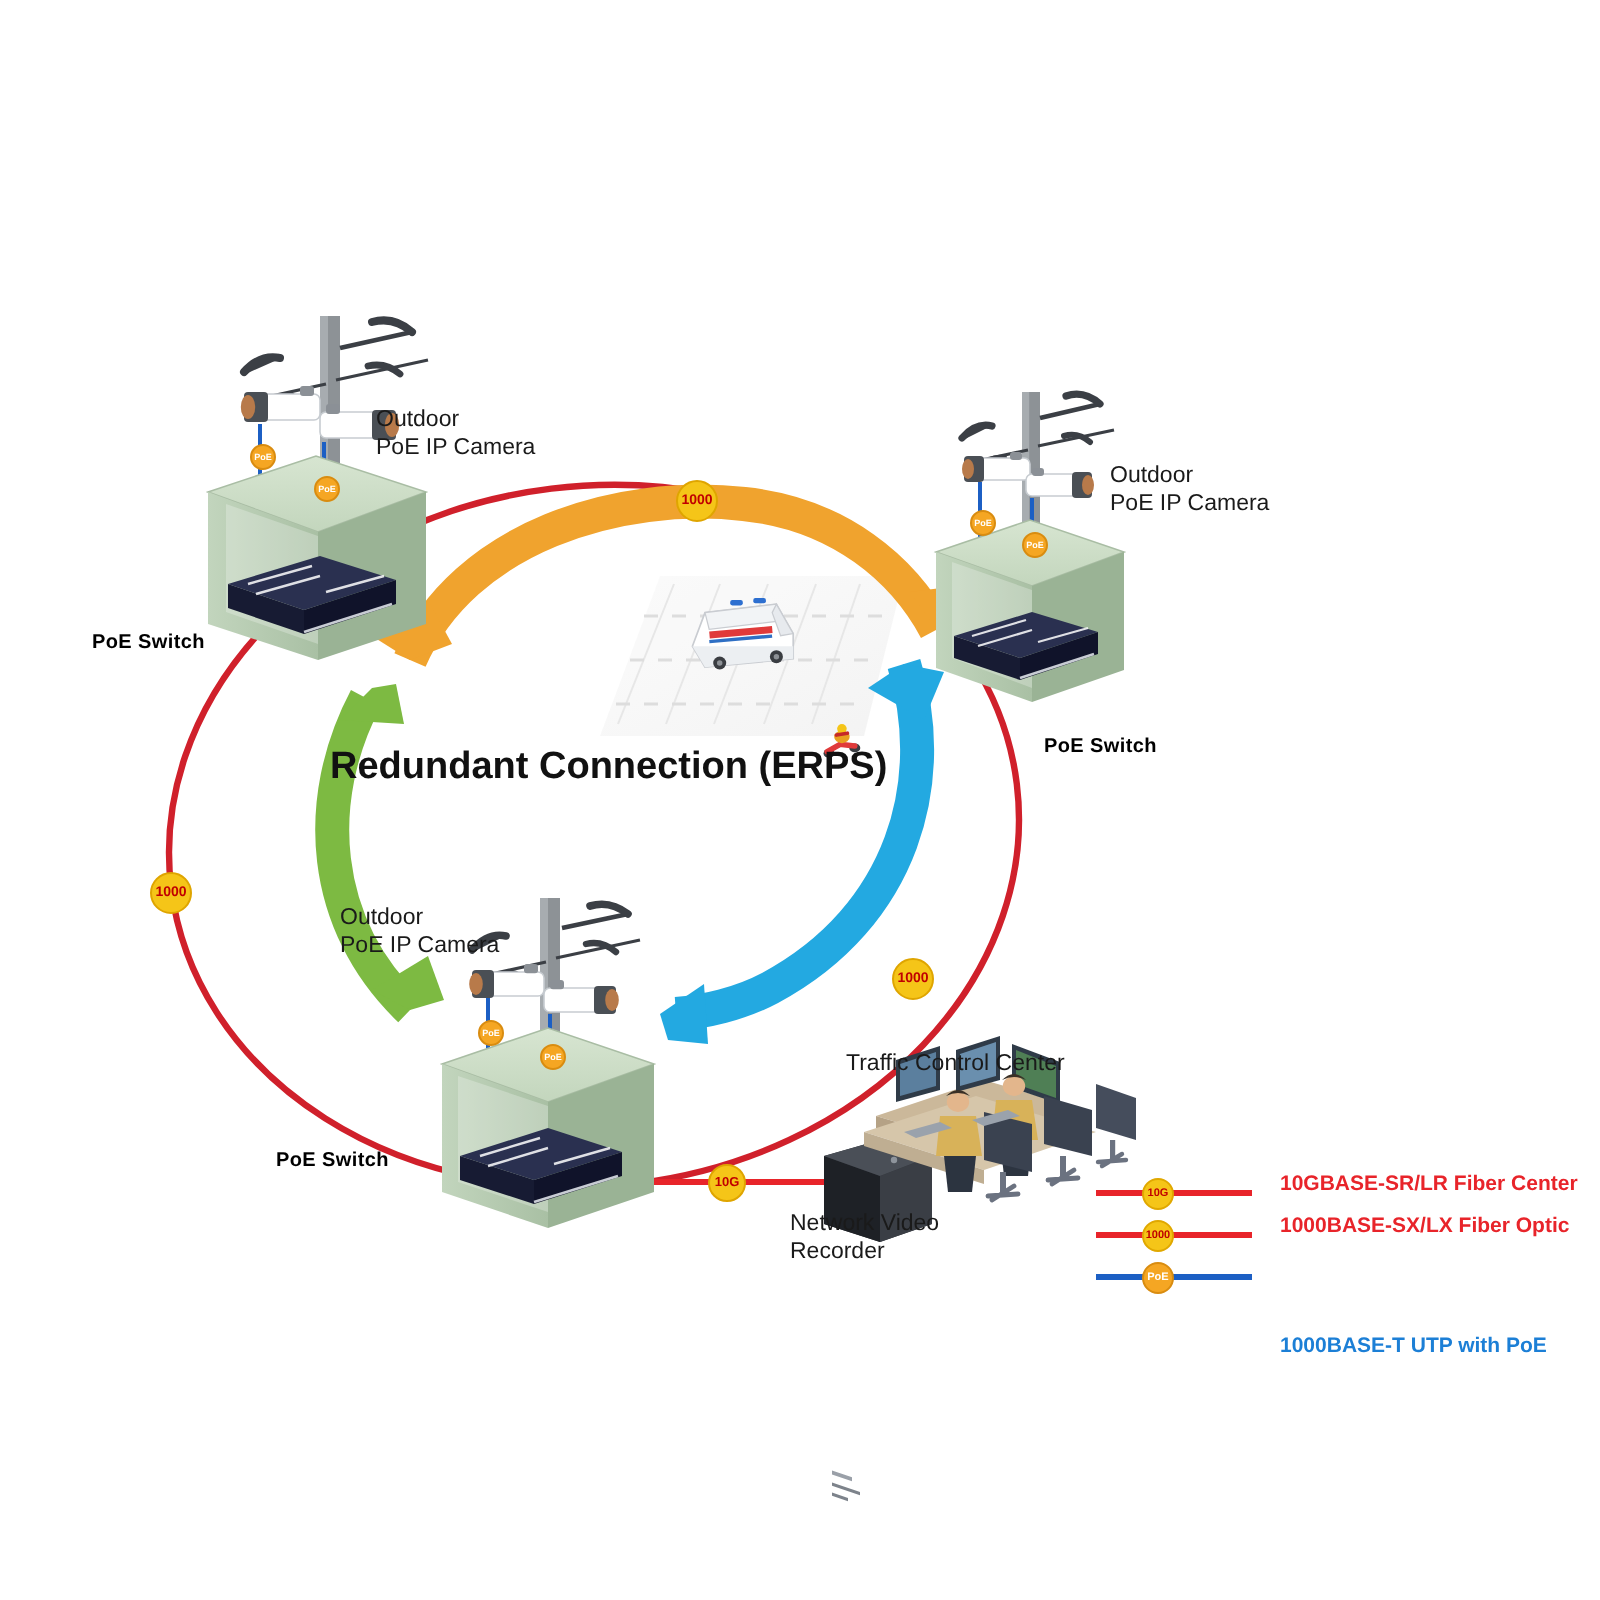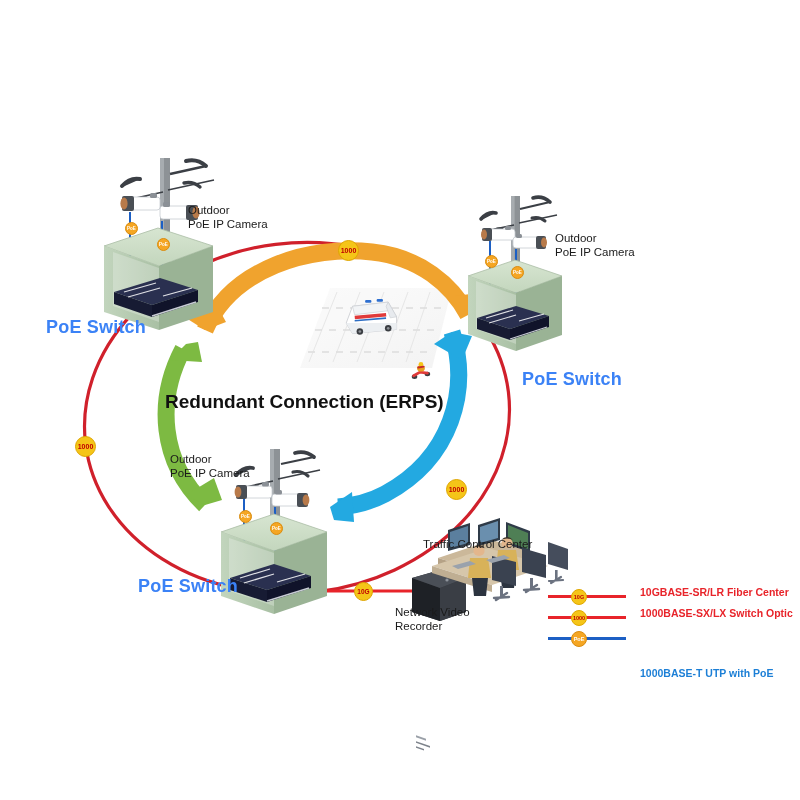--- a/index.html
+++ b/index.html
@@ -24,38 +24,37 @@
     top: 0;
     width: 800px;
     height: 800px;
   }
   .lbl {
     position: absolute;
     white-space: pre;
     line-height: 1.25;
   }
   .lbl-switch {
-    color: #3b82f6;
-    font-weight: bold;
-    font-size: 18px;
+    color: #000000;
+    font-weight: bold;
+    font-size: 10px;
     letter-spacing: 0.2px;
   }
   .lbl-cam {
     color: #1a1a1a;
     font-size: 11.5px;
   }
   .lbl-center {
     color: #111111;
     font-weight: bold;
     font-size: 19px;
   }
   .lbl-tcc {
     color: #1a1a1a;
     font-size: 11.5px;
-    margin-top: 12px;
   }
   .lbl-nvr {
     color: #1a1a1a;
     font-size: 11.5px;
   }
   .legend {
     position: absolute;
     left: 548px;
     top: 586px;
     width: 250px;
@@ -432,21 +431,21 @@
   <div class="lbl lbl-cam" style="left:555px; top:231px;">Outdoor
 PoE IP Camera</div>
 
   <div class="lbl lbl-switch" style="left:522px; top:368px;">PoE Switch</div>
 
   <div class="lbl lbl-cam" style="left:170px; top:452px;">Outdoor
 PoE IP Camera</div>
 
   <div class="lbl lbl-switch" style="left:138px; top:575px;">PoE Switch</div>
 
-  <div class="lbl lbl-center" style="left:165px; top:390px;text-align:center;">Redundant Connection (ERPS)</div>
+  <div class="lbl lbl-center" style="left:165px; top:372px;text-align:center;">Redundant Connection (ERPS)</div>
 
   <div class="lbl lbl-tcc" style="left:423px; top:525px;">Traffic Control Center</div>
 
   <div class="lbl lbl-nvr" style="left:395px; top:605px;">Network Video
 Recorder</div>
 
   <div class="ring-badge" style="left:338px; top:240px;">1000</div>
   <div class="ring-badge" style="left:75px; top:436px;">1000</div>
   <div class="ring-badge" style="left:446px; top:479px;">1000</div>
 
@@ -465,21 +464,21 @@
 
     <div class="legend-row">
       <div class="legend-line" style="background:#e8242a;"></div>
       <div class="legend-badge">10G</div>
       <div class="legend-text" style="color:#e8242a;">10GBASE-SR/LR Fiber Center</div>
     </div>
 
     <div class="legend-row">
       <div class="legend-line" style="background:#e8242a;"></div>
       <div class="legend-badge">1000</div>
-      <div class="legend-text" style="color:#e8242a;">1000BASE-SX/LX Switch Optic</div>
+      <div class="legend-text" style="color:#e8242a;">1000BASE-SX/LX Fiber Optic</div>
     </div>
 
     <div class="legend-row">
       <div class="legend-line" style="background:#1c5fc4;"></div>
       <div class="legend-badge" style="background:#f5a623; border-color:#d98c10; color:#ffffff;">PoE</div>
       <div class="legend-text" style="color:#1c7fd6;margin-top:39px;">1000BASE-T UTP with PoE</div>
     </div>
 
   </div>
 

